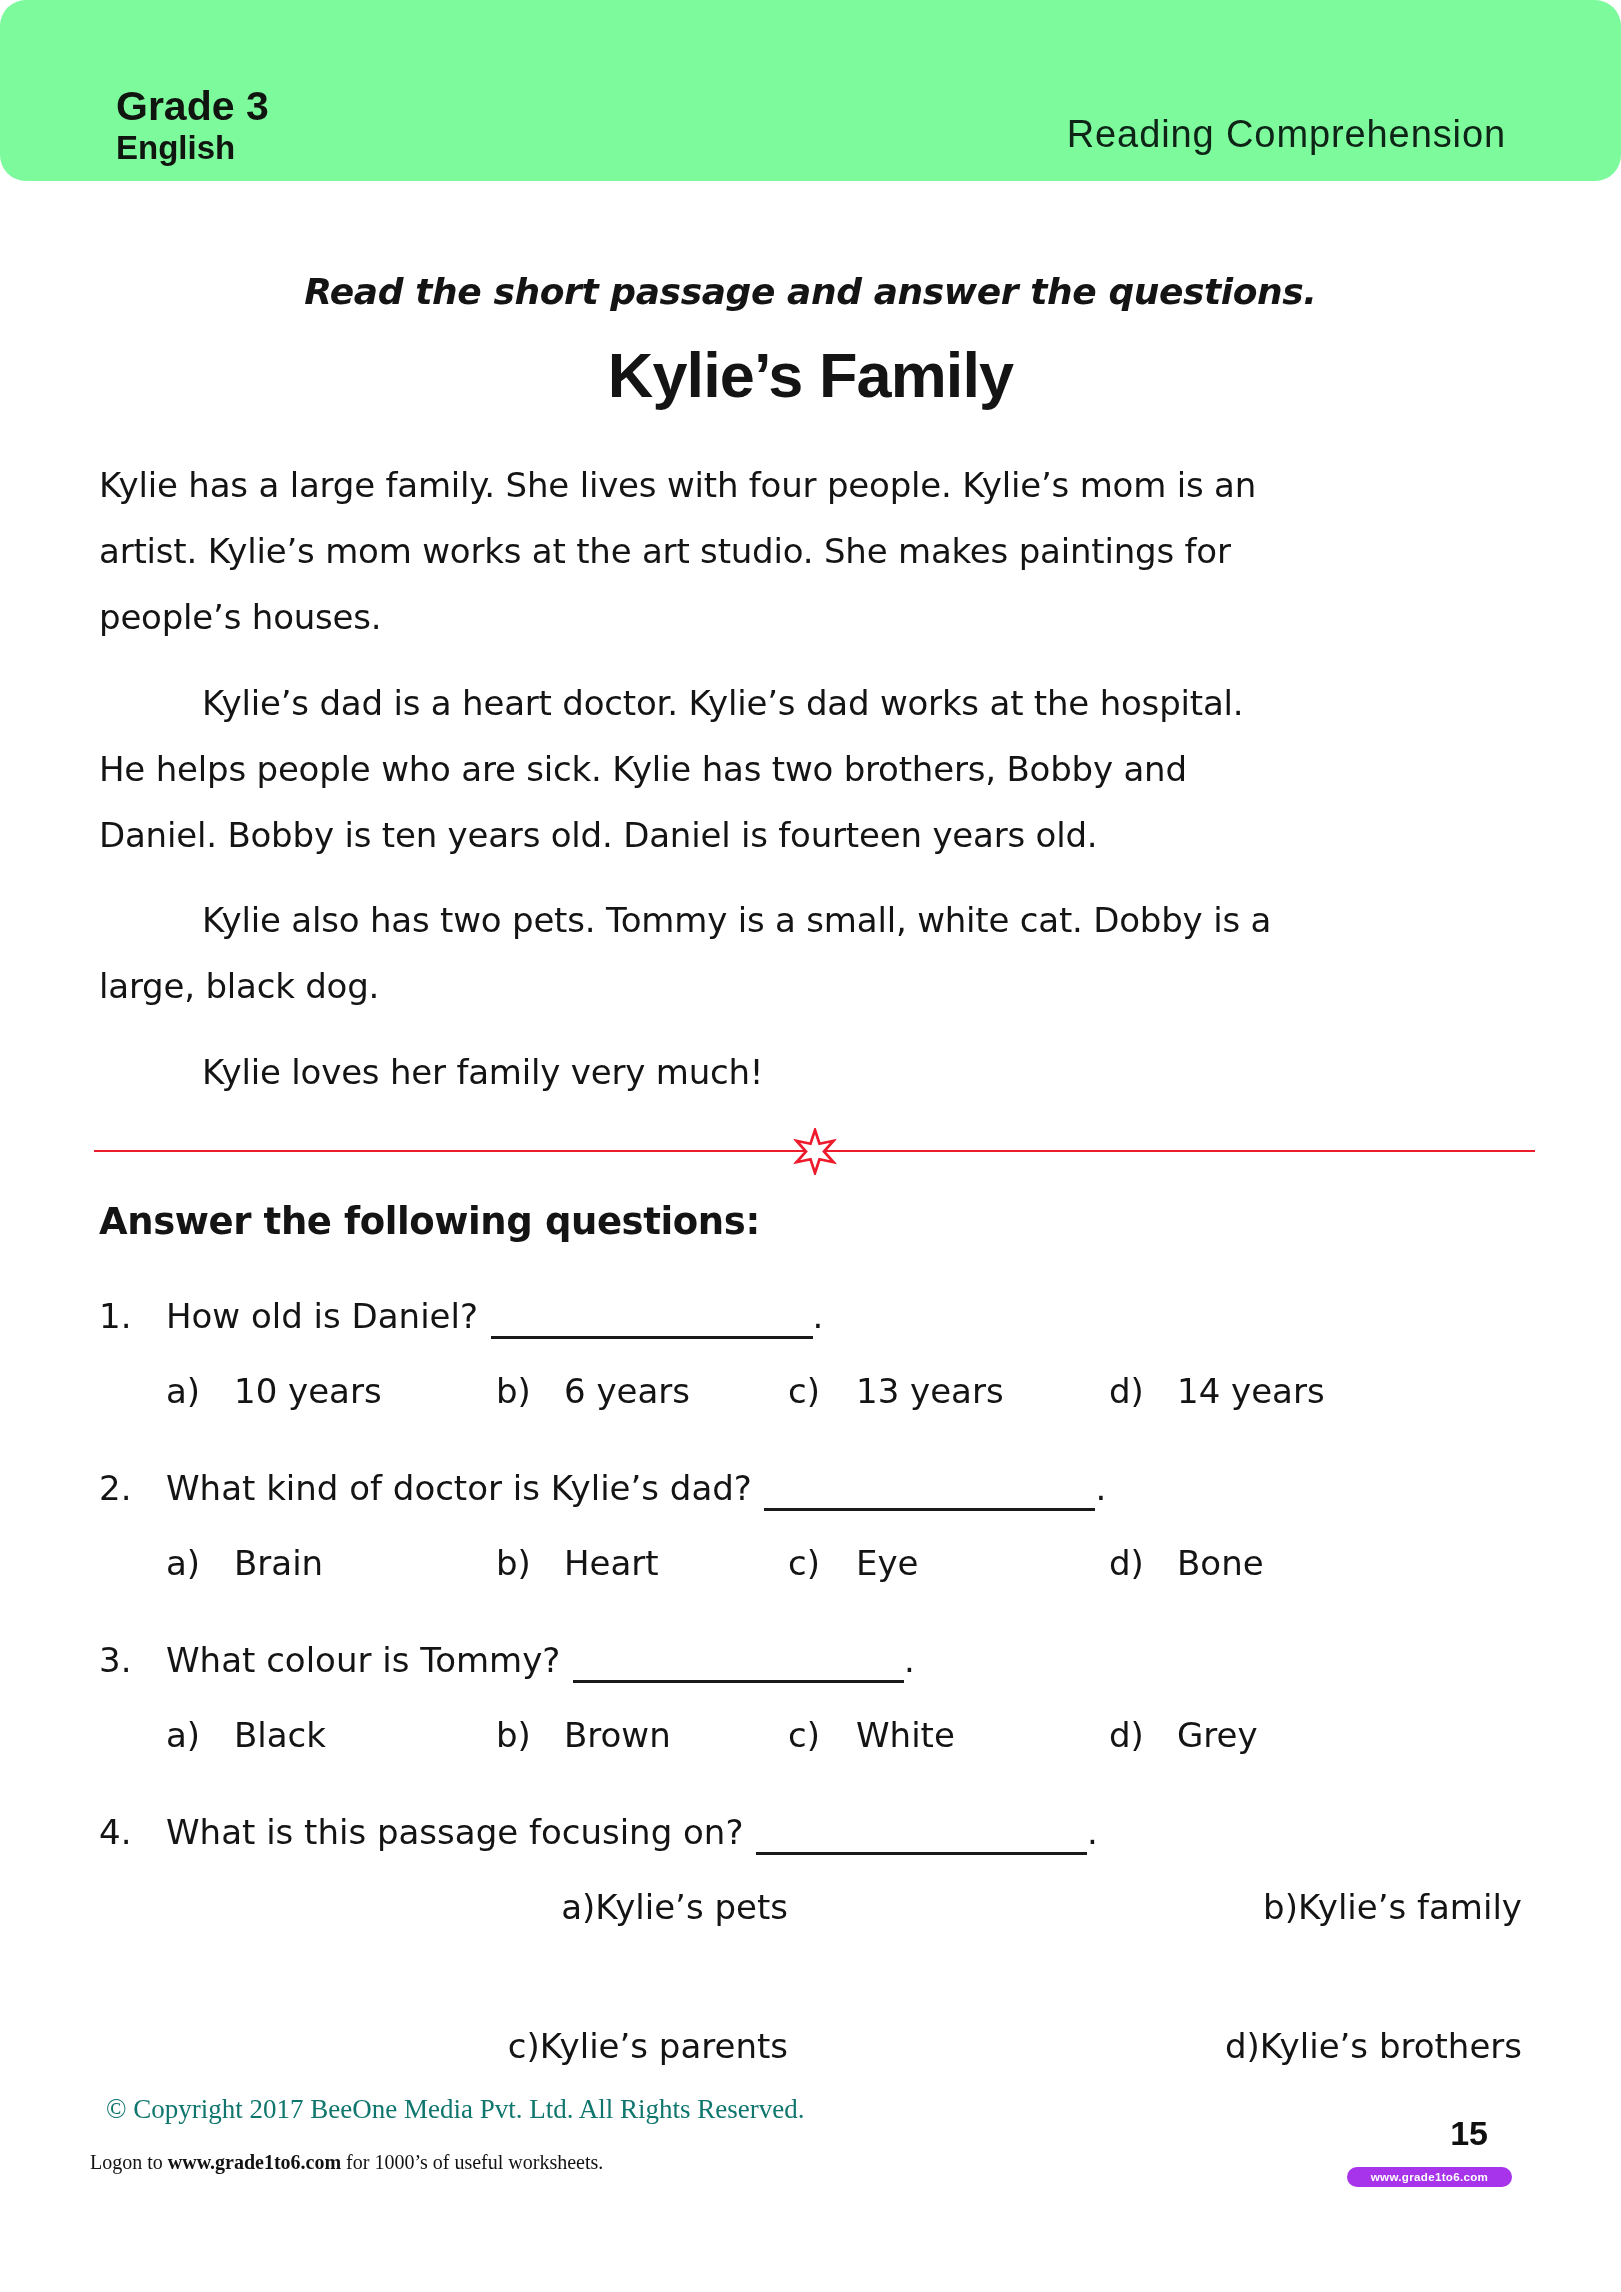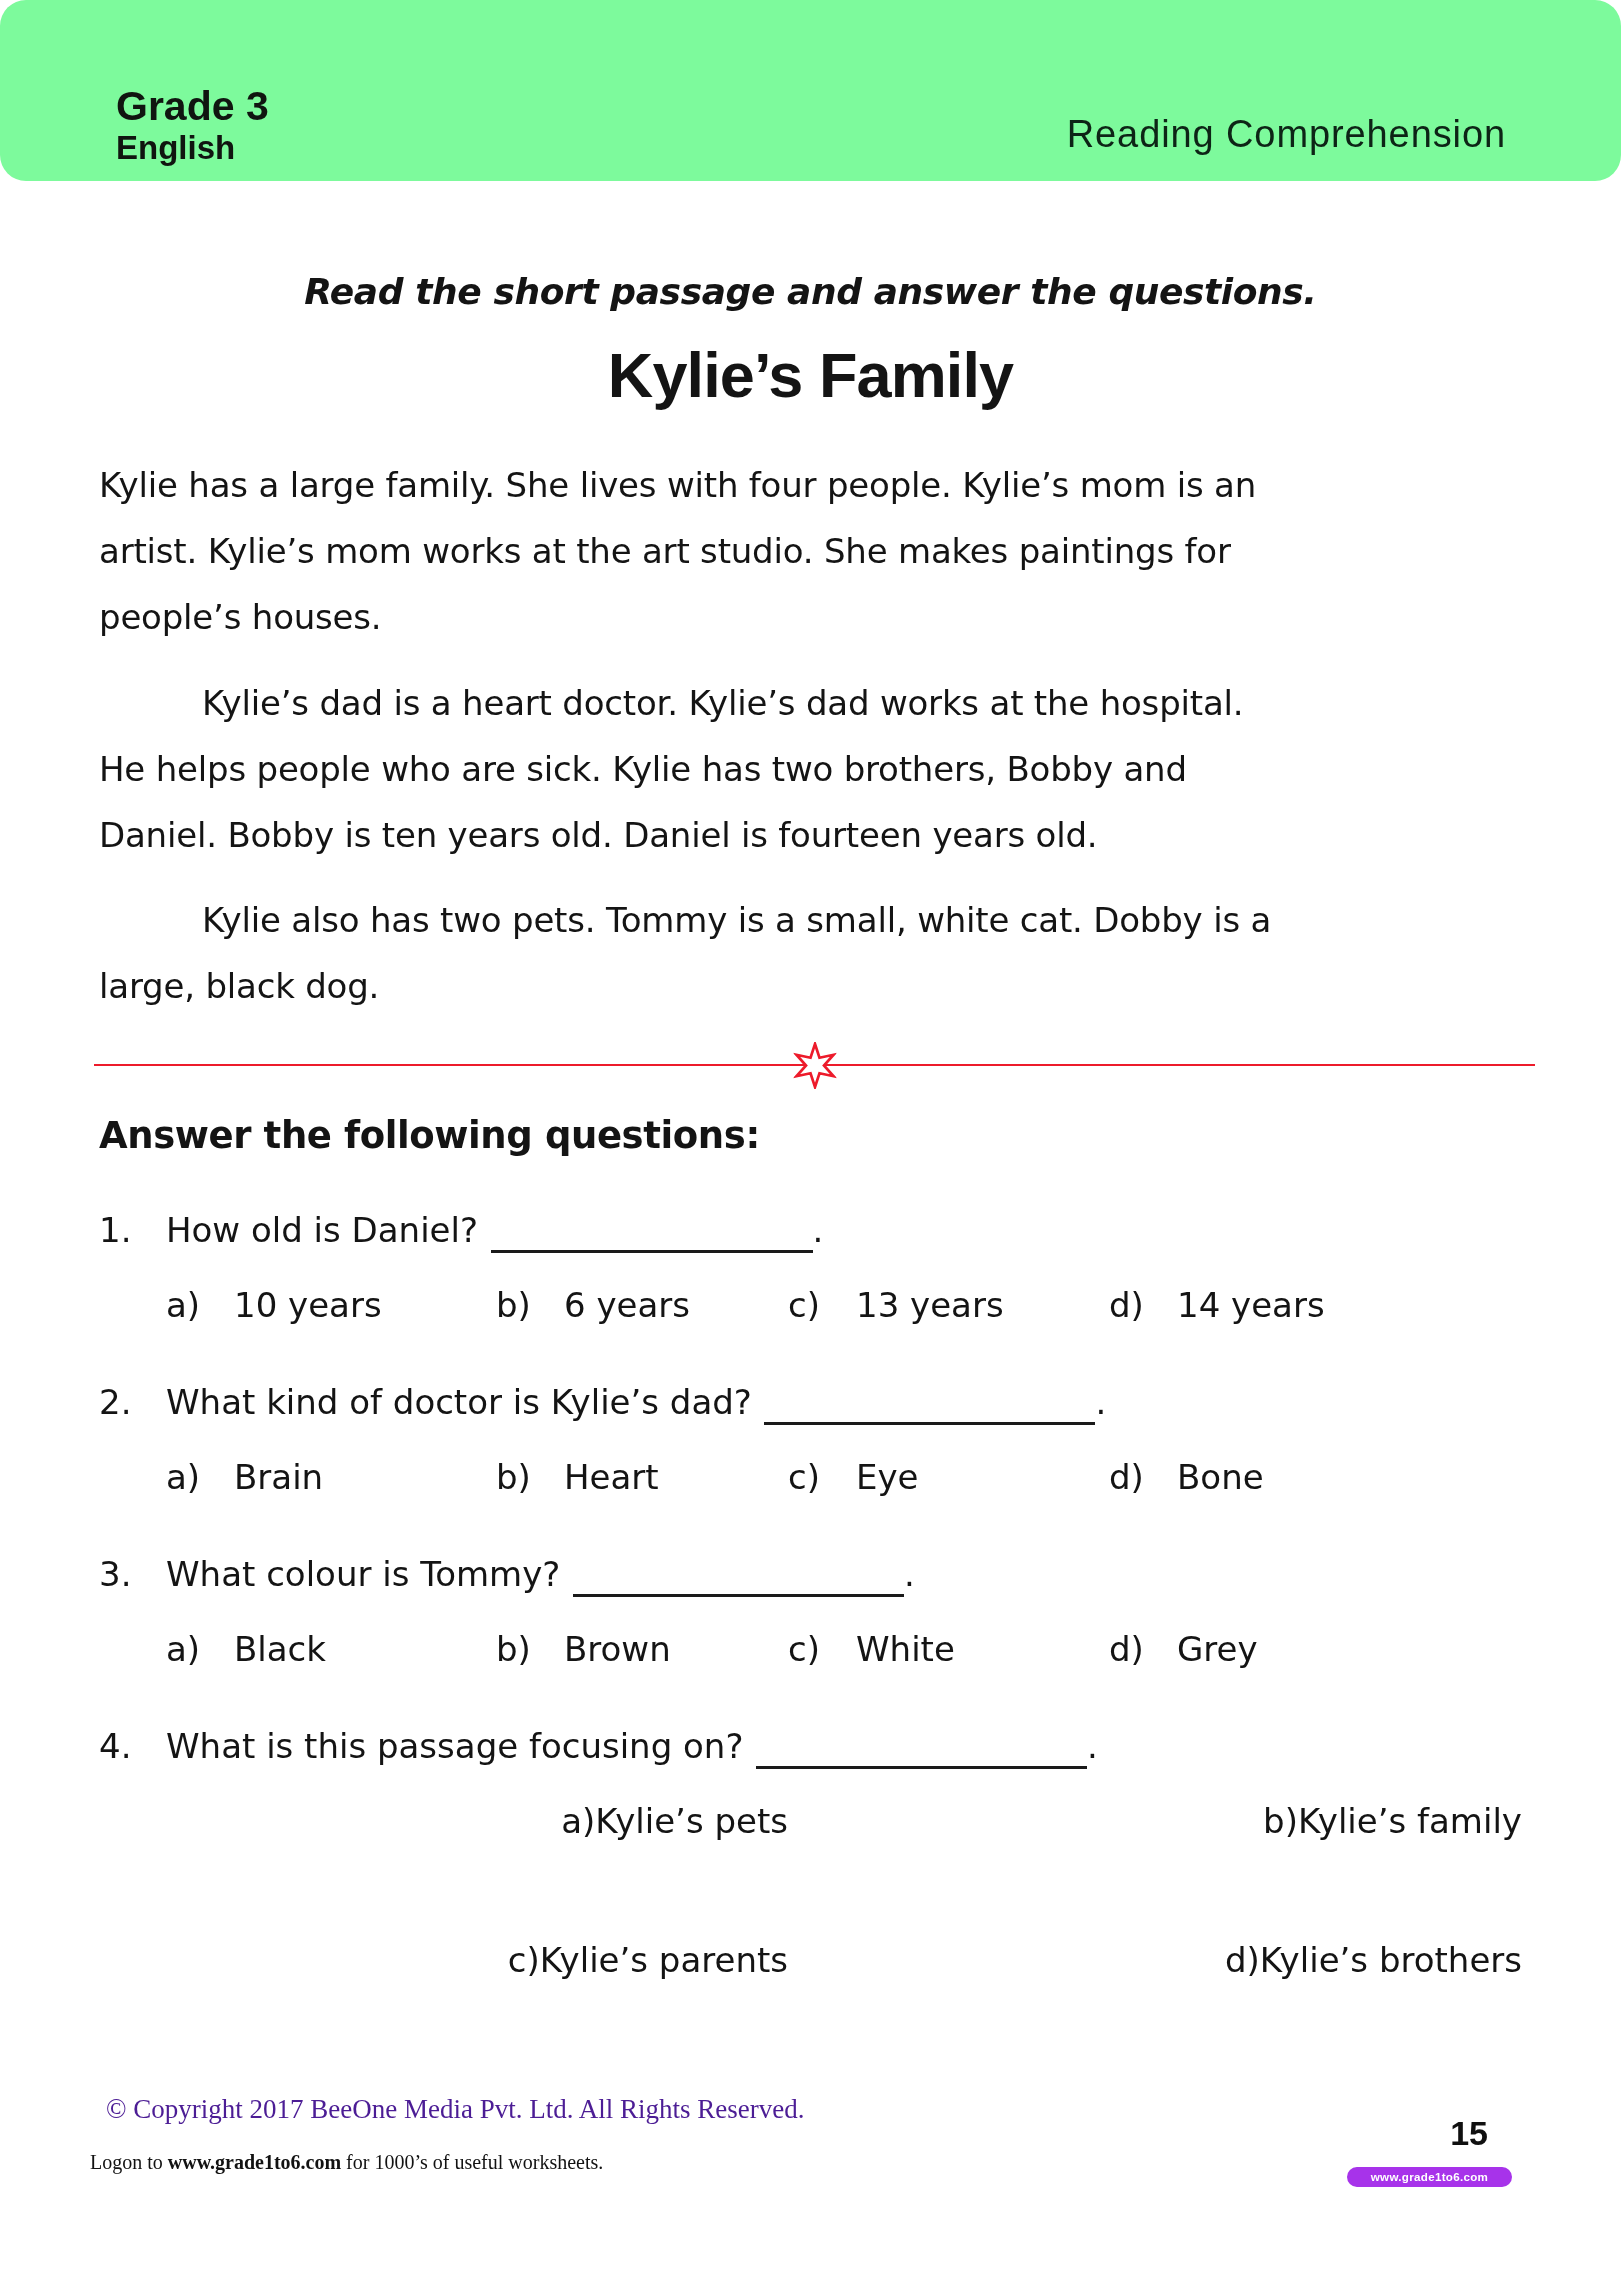--- a/index.html
+++ b/index.html
@@ -86,21 +86,21 @@
     padding-left:67px;
     font-size:34px;line-height:47px;
     white-space:nowrap;
   }
   .options.two-col{grid-template-columns:622px 1fr;row-gap:92px;text-align:right;}
   .opt-label{display:inline-block;width:68px;}
   
   .footer-copyright{
     position:absolute;left:106px;top:2094px;
     font-family:"Liberation Serif",serif;
-    font-size:27px;color:#4c1d95;
+    font-size:27px;color:#0f766e;
   }
   .footer-logon{
     position:absolute;left:90px;top:2151px;
     font-family:"Liberation Serif",serif;
     font-size:20px;color:#121212;
   }
   .footer-logon b{font-weight:700;}
   .page-num{
     position:absolute;right:133px;top:2114px;
     font-family:"Liberation Sans",sans-serif;
@@ -144,20 +144,23 @@
       </div>
       <div class="para indent">
         <div class="line">Kylie’s dad is a heart doctor. Kylie’s dad works at the hospital.</div>
         <div class="line">He helps people who are sick. Kylie has two brothers, Bobby and</div>
         <div class="line">Daniel. Bobby is ten years old. Daniel is fourteen years old.</div>
       </div>
       <div class="para indent">
         <div class="line">Kylie also has two pets. Tommy is a small, white cat. Dobby is a</div>
         <div class="line">large, black dog.</div>
       </div>
+      <div class="para indent">
+        <div class="line">Kylie loves her family very much!</div>
+      </div>
     </div>
 
     <div class="divider">
       <div class="rule"></div>
       <svg class="star" width="43" height="47" viewBox="0 0 48 52">
         <path d="M24,2 L29,17.34 L44.78,14 L34,26 L44.78,38 L29,34.66 L24,50 L19,34.66 L3.22,38 L14,26 L3.22,14 L19,17.34 Z" fill="#ffffff" stroke="#ed1b2b" stroke-width="3" stroke-linejoin="miter"></path>
       </svg>
     </div>
 
     <div class="q-heading">Answer the following questions:</div>

